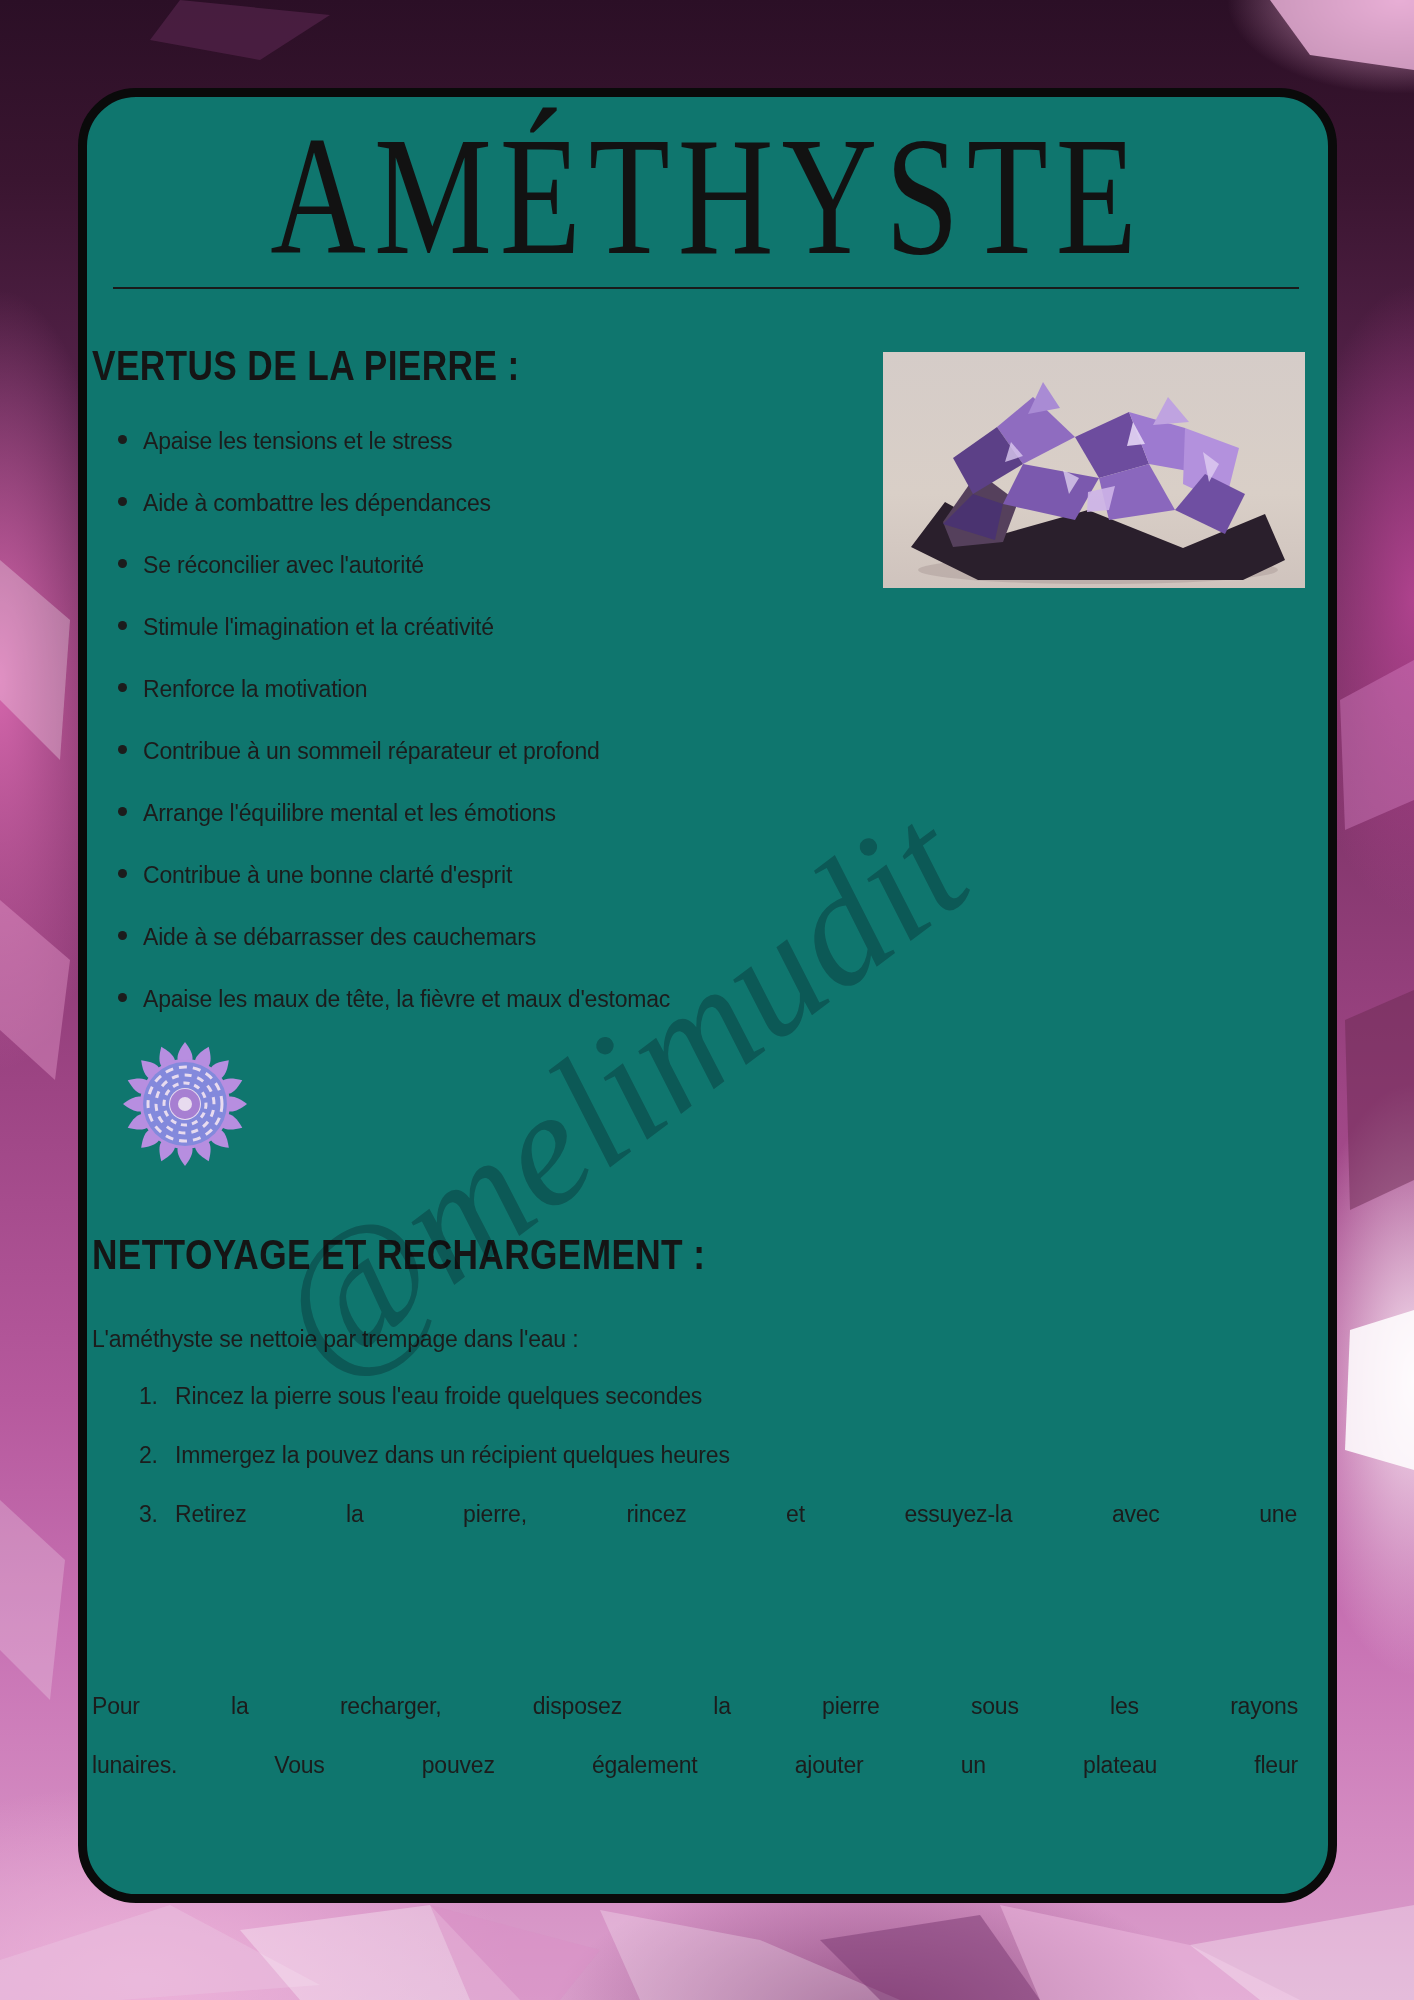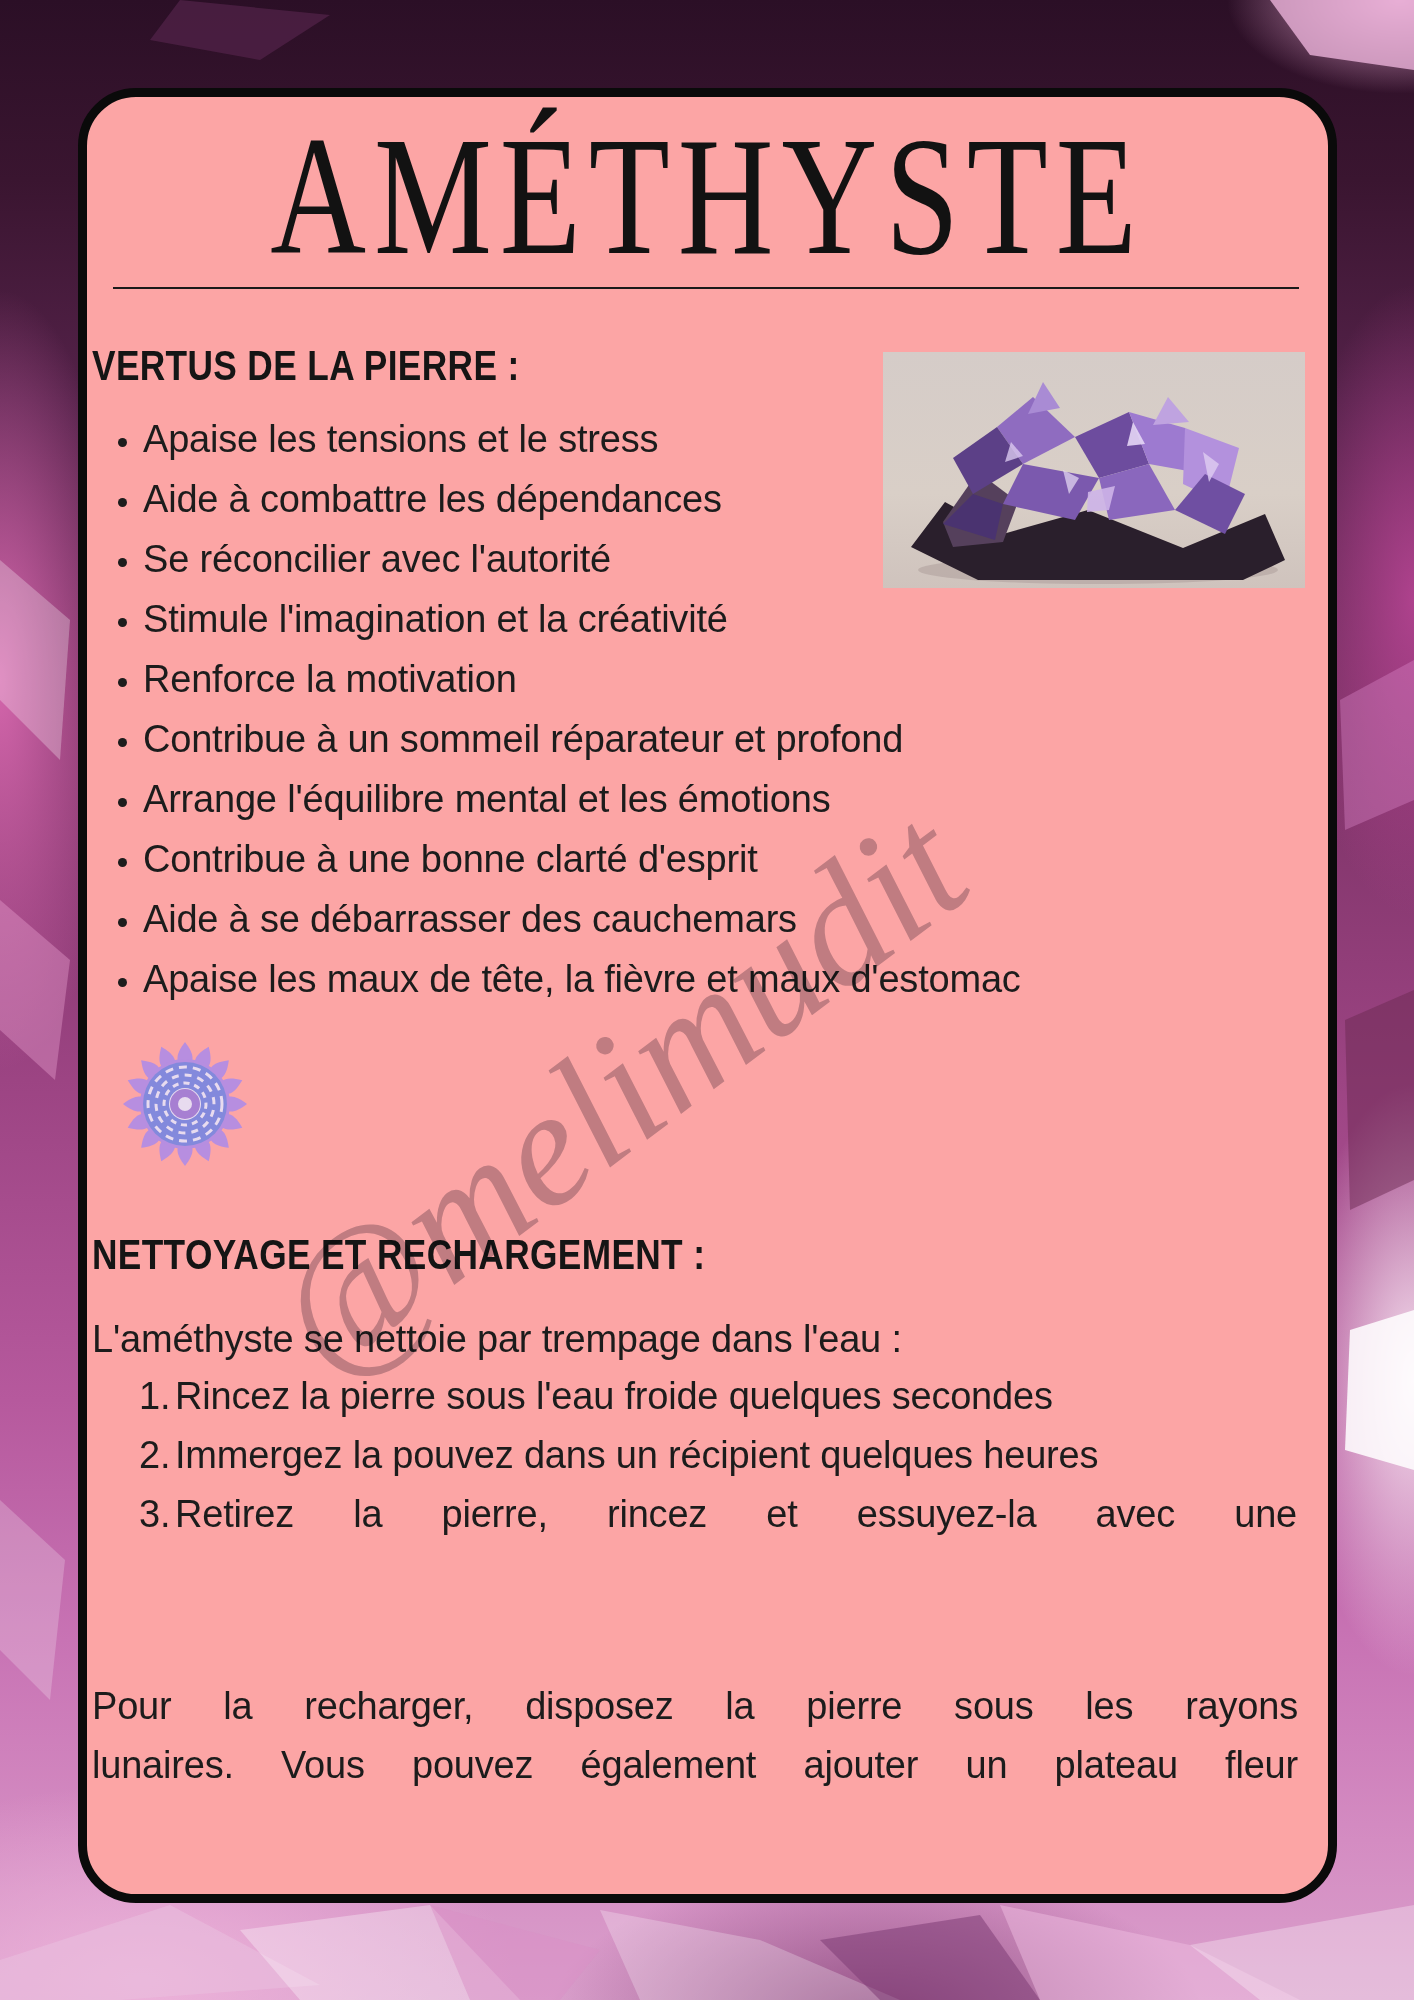--- a/index.html
+++ b/index.html
@@ -18,42 +18,42 @@
       radial-gradient(ellipse 160px 420px at 100% 30%, rgba(186,70,150,.85), rgba(186,70,150,0) 75%),
       radial-gradient(ellipse 500px 260px at 10% 99%, rgba(238,180,219,.9), rgba(238,180,219,0) 75%),
       radial-gradient(ellipse 420px 200px at 62% 101%, rgba(130,60,115,.85), rgba(130,60,115,0) 78%),
       linear-gradient(180deg,#2b0f26 0%,#3a1530 9%,#55224a 20%,#7a3164 36%,#9c4483 54%,#b6599d 70%,#c873b4 82%,#d48cc2 92%,#daa0cc 100%);
   }
   .bg-facets{position:absolute;inset:0;z-index:0;}
   
   .card{
     position:absolute;left:78px;top:88px;width:1259px;height:1815px;
     box-sizing:border-box;border:9px solid #0a0a0a;border-radius:58px;
-    background:#fca5a5;z-index:1;overflow:hidden;
+    background:#0f766e;z-index:1;overflow:hidden;
   }
   .card-inner{position:absolute;inset:0;}
   .abs{position:absolute;}
   
   .title{
     left:0;top:14px;width:100%;text-align:center;margin:0;
     font-family:"Liberation Serif",serif;font-weight:400;
     font-size:170px;line-height:1;letter-spacing:.06em;
     transform:scaleX(.78);transform-origin:50% 50%;
     color:#121212;white-space:nowrap;
   }
   .title-rule{left:26px;top:190px;width:1186px;height:2px;background:#1a1a1a;}
   
   .h2{
     margin:0;font-weight:700;font-size:42px;line-height:1.3;letter-spacing:.01em;
     transform:scaleX(.84);transform-origin:0 50%;white-space:nowrap;color:#151515;
   }
   .h2-vertus{left:5px;top:242px;}
   .h2-nettoyage{left:5px;top:1131px;}
   
-  .bodytext{font-size:38px;letter-spacing:-0.2px;color:#1c1c1c;}
+  .bodytext{font-size:23px;letter-spacing:-0.2px;color:#1c1c1c;}
   
   .virtues{left:20px;top:312px;width:800px;margin:0;padding:0 0 0 36px;list-style:disc outside;}
   .virtues li{line-height:60px;white-space:nowrap;}
   .virtues li::marker{font-size:30px;}
   
   .photo{left:796px;top:255px;width:422px;height:236px;overflow:hidden;}
   
   .chakra-icon{left:33px;top:942px;width:130px;height:130px;}
   .chakra-text{left:143px;top:948px;line-height:62px;white-space:nowrap;}
   

